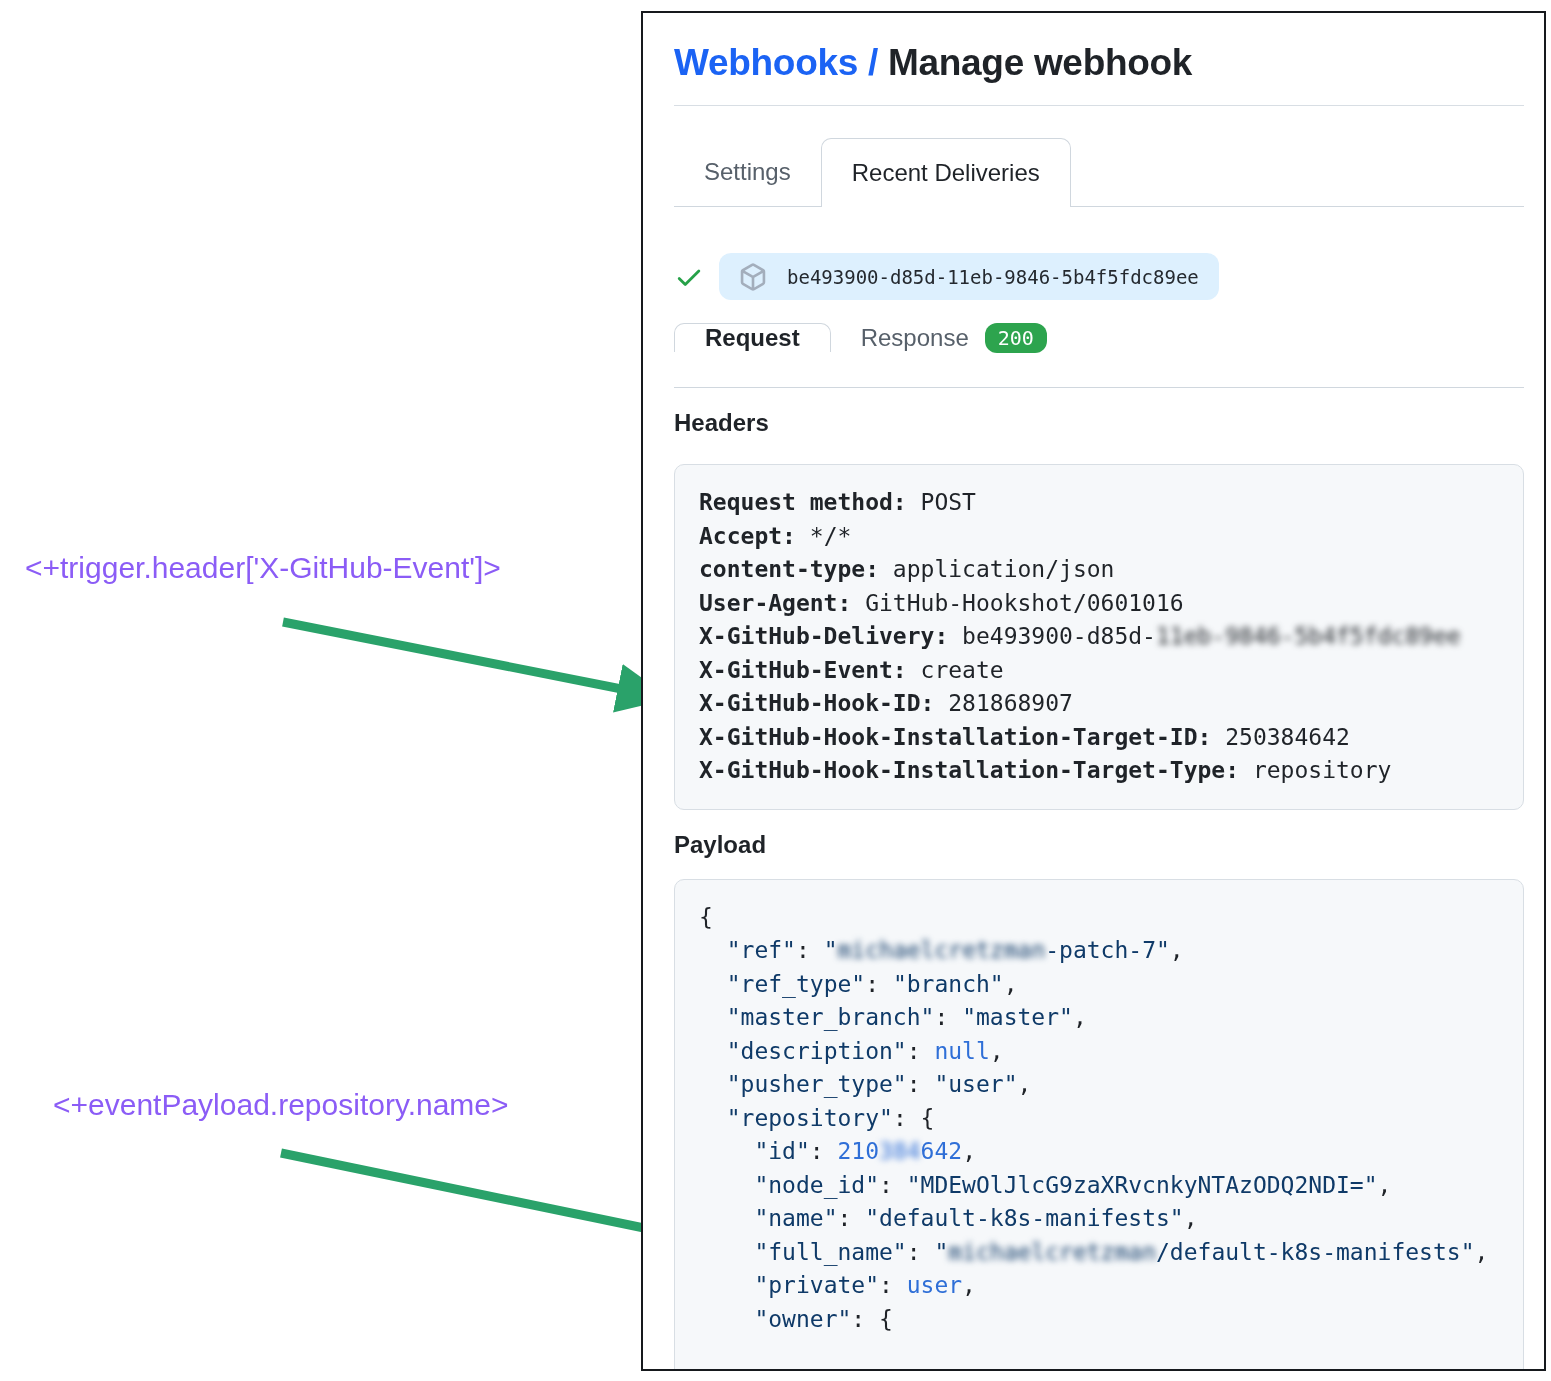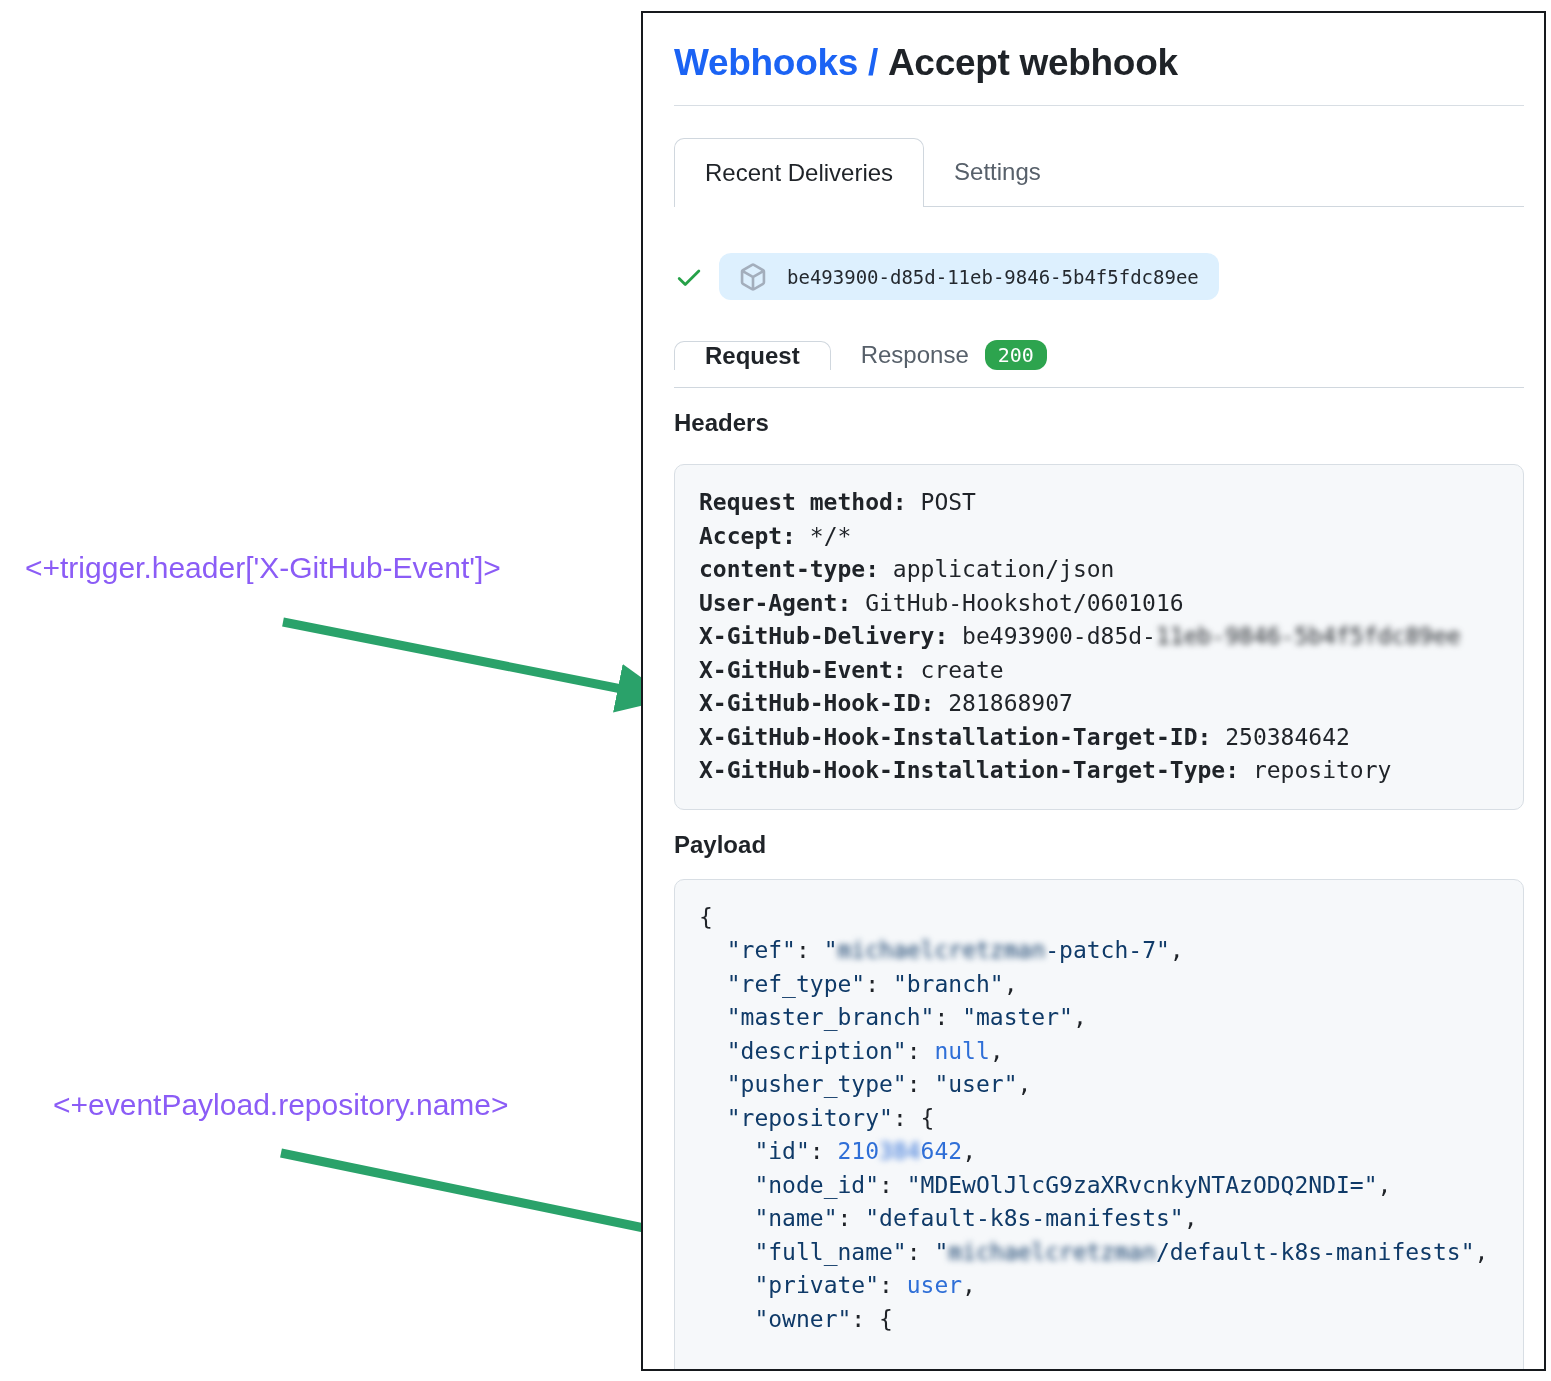--- a/index.html
+++ b/index.html
@@ -17,21 +17,21 @@
   .panel {
     position:absolute; left:641px; top:11px; width:905px; height:1360px;
     box-sizing:border-box; background:#fff; border:2px solid #16191d;
     overflow:hidden; padding:0 20px 0 31px;
   }
   .title { margin-top:29px; font-size:37px; font-weight:600; color:#1f2328; letter-spacing:-0.3px; }
   .title .crumb { color:#1b63f4; margin-right:10px; }
   .hr1 { height:1px; background:#d8dee4; margin-top:21px; }
 
   .tabnav { display:flex; align-items:stretch; border-bottom:1px solid #d0d7de; margin-top:32px; height:68px; }
-  .subtabnav { margin-top:23px; height:64px; border-bottom:1px solid #d0d7de; display:flex; align-items:center; }
+  .subtabnav { margin-top:23px; height:64px; border-bottom:1px solid #d0d7de; display:flex; align-items:flex-start; }
   .tab { display:flex; align-items:center; padding:0 30px; font-size:24px; color:#57606a; cursor:pointer; white-space:nowrap; }
   .tab.active { background:#fff; border:1px solid #d0d7de; border-bottom:none; border-radius:10px 10px 0 0; color:#1f2328; margin-bottom:-1px; }
   .tab.bold { font-weight:600; }
 
   .delivery-row { display:flex; align-items:center; margin-top:46px; gap:15px; }
   .check svg { width:30px; height:30px; display:block; }
   .pill { display:flex; align-items:center; gap:20px; background:#ddf0fe; border-radius:12px; height:47px;
           padding:0 20px 0 20px; font-family:"DejaVu Sans Mono", monospace; font-size:19px; color:#24292f; cursor:pointer; }
   .pkg svg { width:28px; height:28px; display:block; }
 
@@ -61,28 +61,28 @@
       <path d="M0,0 L6,2.75 L0,5.5 Z" fill="#2aa26a"></path>
     </marker>
   </defs>
   <line x1="283" y1="622" x2="662" y2="697" stroke="#2aa26a" stroke-width="9" marker-end="url(#ah)"></line>
   <line x1="281" y1="1153" x2="702" y2="1240" stroke="#2aa26a" stroke-width="9" marker-end="url(#ah)"></line>
 </svg>
 
 <div class="panel">
 
   <div class="title">
-    <span class="crumb">Webhooks /</span><span>Accept webhook</span>
+    <span class="crumb">Webhooks /</span><span>Manage webhook</span>
   </div>
 
   <div class="hr1"></div>
 
   <div class="tabnav">
+    <div class="tab">Settings</div>
     <div class="tab active">Recent Deliveries</div>
-    <div class="tab">Settings</div>
   </div>
 
   <div class="delivery-row">
     <span class="check">
       <svg viewBox="0 0 16 16">
           <path fill="#26a148" d="M13.78 4.22a.75.75 0 0 1 0 1.06l-7.25 7.25a.75.75 0 0 1-1.06 0L2.22 9.28a.751.751 0 0 1 1.06-1.06L6 10.94l6.72-6.72a.75.75 0 0 1 1.06 0Z"></path>
         </svg>
     </span>
     <div class="pill">
       <span class="pkg">

